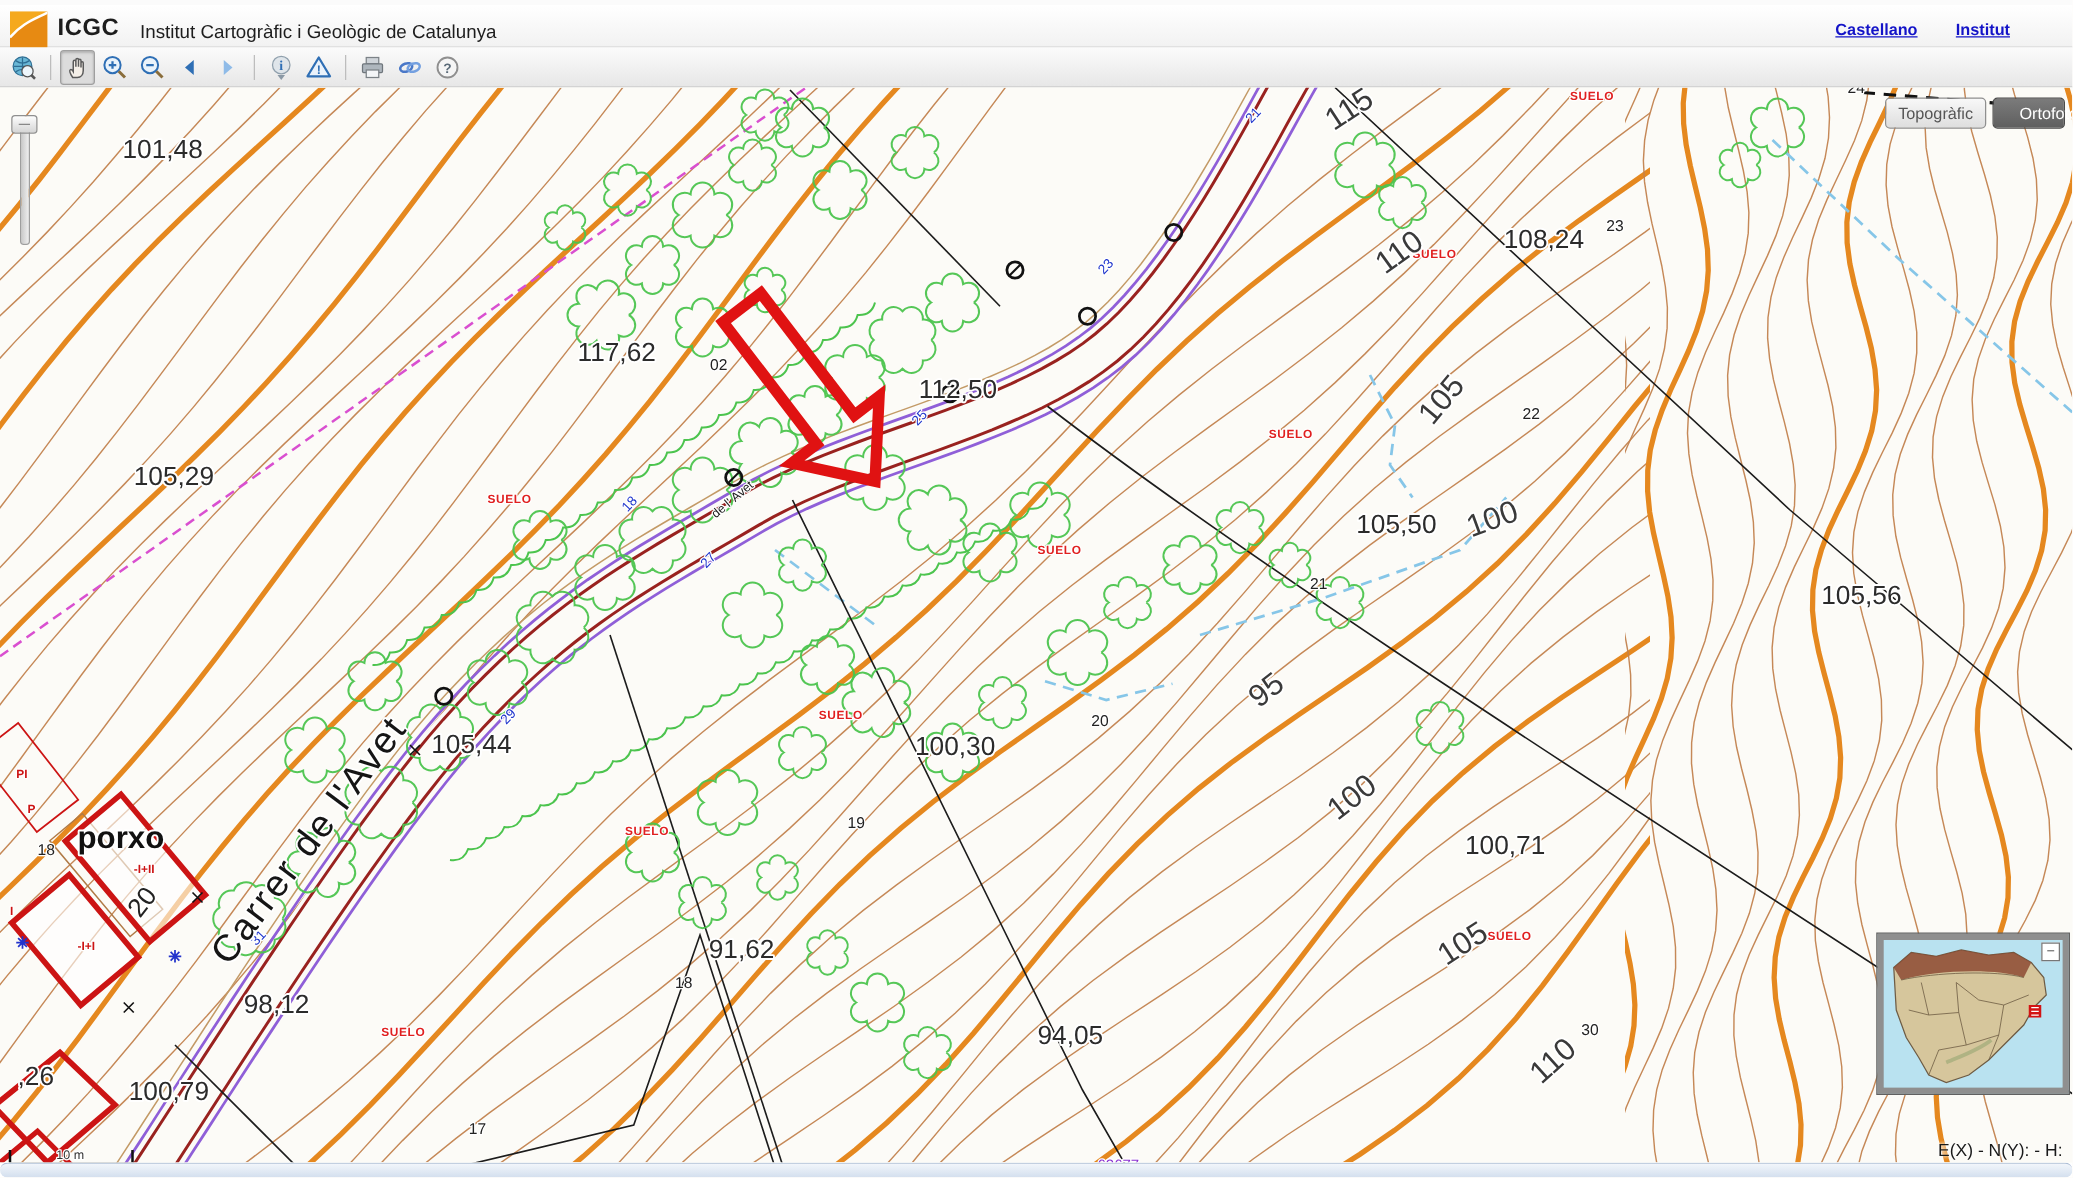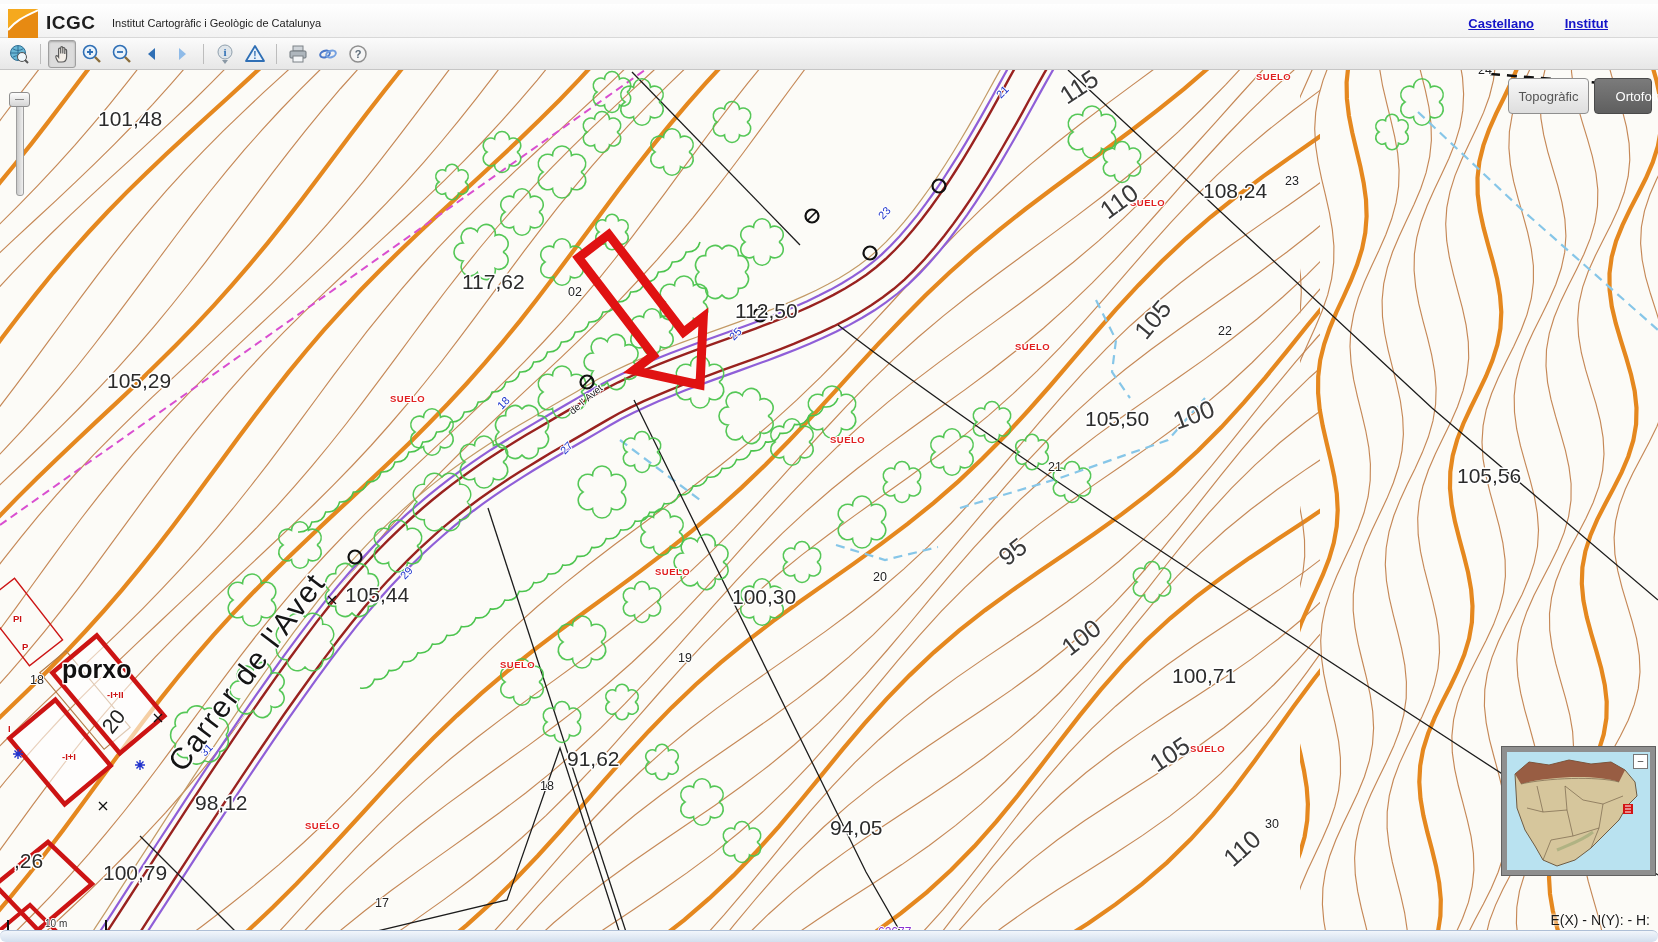--- a/index.html
+++ b/index.html
@@ -5,21 +5,21 @@
   html,body{margin:0;padding:0;}
   body{width:1658px;height:942px;position:relative;overflow:hidden;
        font-family:"Liberation Sans",sans-serif;background:#fff;}
 
   
   .header{position:absolute;left:0;top:0;width:100%;height:38px;
           background:linear-gradient(#ffffff,#f2f2f2);
           border-top:4px solid #fbfbfb;border-bottom:1px solid #d8d8d8;box-sizing:border-box;}
   .logo{position:absolute;left:8px;top:5px;width:30px;height:29px;}
   .brand{position:absolute;left:46px;top:8px;font-size:19px;font-weight:bold;color:#1d1d1d;letter-spacing:.5px;}
-  .apptitle{position:absolute;left:112px;top:13px;font-size:11px;color:#1d1d1d;}
+  .apptitle{position:absolute;left:112px;top:13px;font-size:15px;color:#1d1d1d;}
   .langs{position:absolute;right:50px;top:12px;font-size:13px;font-weight:bold;}
   .langs a{color:#1414c8;text-decoration:underline;margin-left:27px;cursor:pointer;}
 
   
   .toolbar{position:absolute;left:0;top:38px;width:100%;height:32px;
            background:linear-gradient(#fbfbfb,#e7e7e7);
            border-bottom:1px solid #c6c6c6;box-sizing:border-box;
            display:flex;align-items:center;padding-left:4px;}
   .tbtn{width:26px;height:26px;display:flex;align-items:center;justify-content:center;
         border:1px solid transparent;border-radius:3px;margin:0 1px;cursor:pointer;}
@@ -32,21 +32,21 @@
 
   
   .slider-track{position:absolute;left:16px;top:100px;width:6px;height:94px;
       background:linear-gradient(90deg,#c9c9c9,#efefef);border:1px solid #9e9e9e;border-radius:3px;}
   .slider-handle{position:absolute;left:9px;top:92px;width:19px;height:13px;border-radius:3px;
       background:linear-gradient(#fdfdfd,#d5d5d5);border:1px solid #8f8f8f;
       display:flex;align-items:center;justify-content:center;cursor:pointer;}
   .slider-handle i{display:block;width:9px;height:0;border-top:1px solid #888;}
 
   
-  .bm{position:absolute;top:78px;height:36px;border-radius:4px;font-size:13px;
+  .bm{position:absolute;top:78px;height:25px;border-radius:4px;font-size:13px;
       display:flex;align-items:center;justify-content:center;cursor:pointer;box-sizing:border-box;}
   .bm.light{left:1508px;width:81px;background:linear-gradient(#f8f8f8,#dedede);
       border:1px solid #8f8f8f;color:#555;}
   .bm.dark{left:1594px;width:58px;background:linear-gradient(#7b7b7b,#5f5f5f);
       border:1px solid #4a4a4a;color:#fff;padding-left:32px;}
 
   
   .inset{position:absolute;left:1502px;top:747px;width:143px;height:118px;
          border:5px solid #8f8f8f;outline:1px solid #606060;background:#b9e2f0;cursor:pointer;}
   .inset-btn{position:absolute;right:2px;top:2px;width:13px;height:13px;background:#fff;

